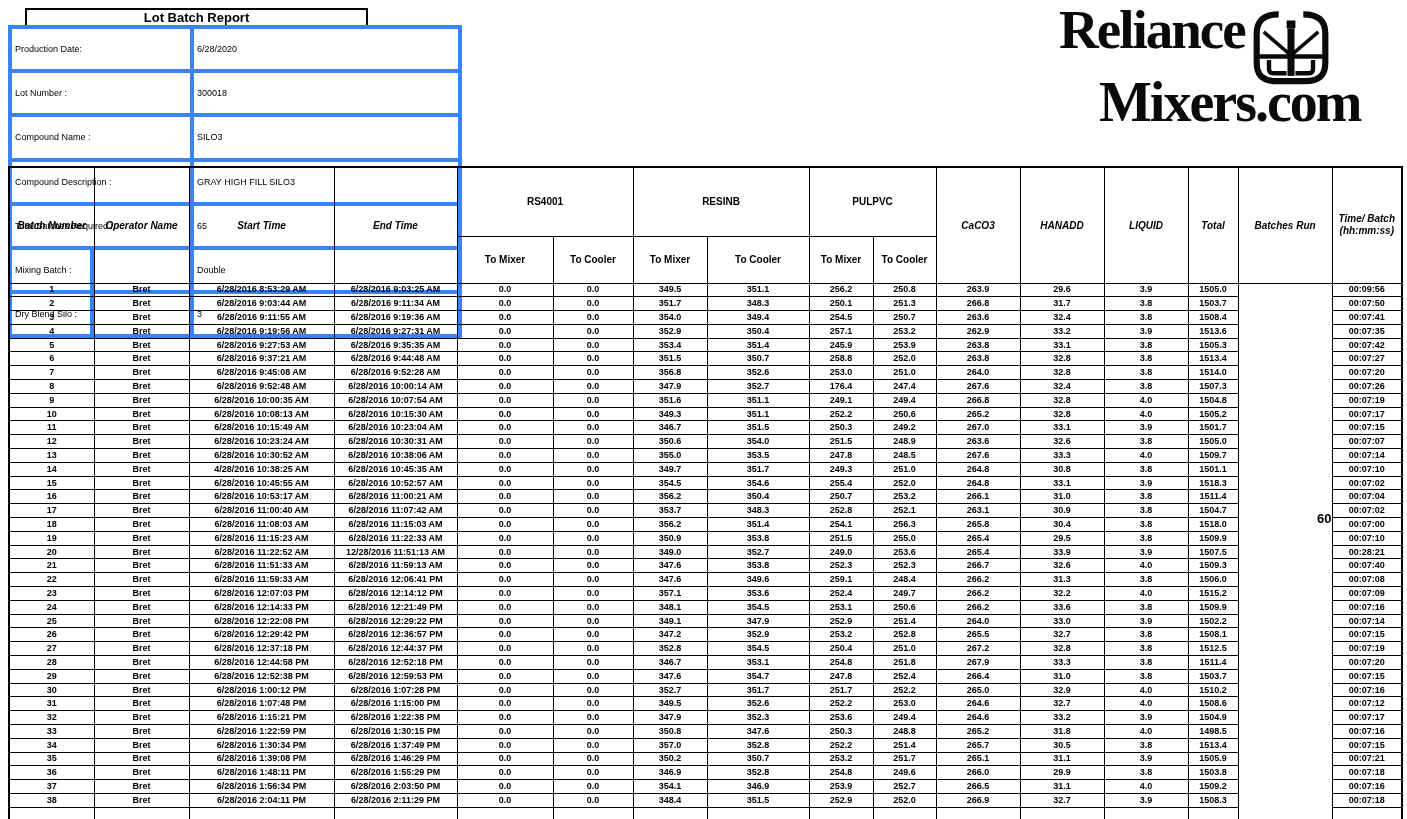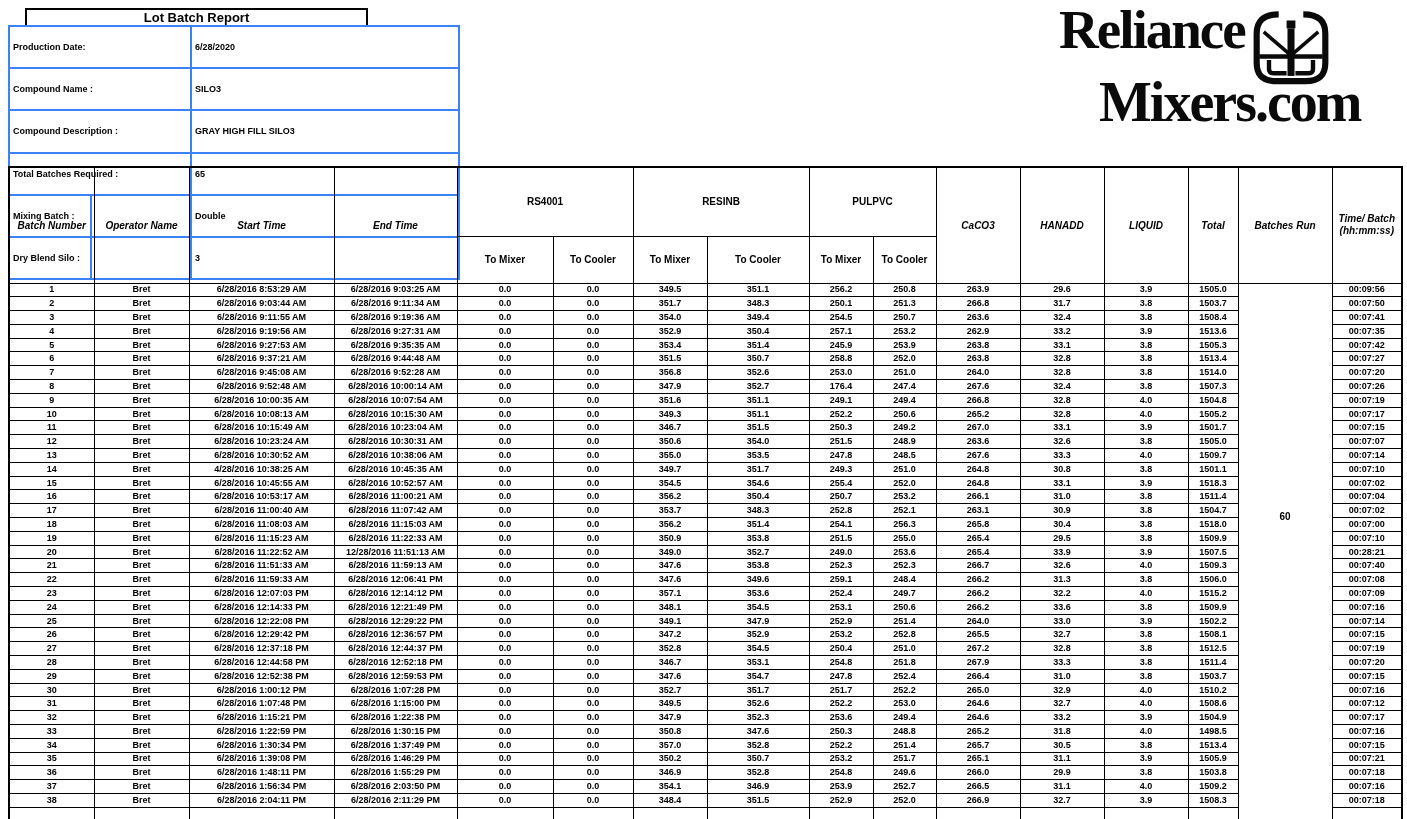--- a/index.html
+++ b/index.html
@@ -5,21 +5,21 @@
   html,body{margin:0;padding:0;background:#fff;}
   body{width:1407px;height:819px;position:relative;overflow:hidden;
        font-family:"Liberation Sans",sans-serif;color:#000;}
 
   
   .info-title{position:absolute;left:25px;top:8px;width:343px;height:18px;
     box-sizing:border-box;border:2px solid #000;border-bottom:1px solid #000;
     font-size:13px;font-weight:bold;text-align:center;line-height:16px;}
   .info-table{position:absolute;left:8px;top:25px;width:450px;
     border-collapse:collapse;table-layout:fixed;border:2px solid #000;}
-  .info-table td{border:2px solid #3b82f6;font-size:9px;font-weight:bold;
+  .info-table td{border:4px solid #3b82f6;font-size:9px;font-weight:normal;
     padding:14px 3px;height:12.2px;line-height:12px;overflow:hidden;white-space:nowrap;}
 
   
   .logo{position:absolute;left:1059px;top:0;width:315px;
     font-family:"Liberation Serif",serif;font-weight:bold;color:#0a0a0a;}
   .logo-line1{display:flex;align-items:flex-start;}
   .logo-word1{font-size:55px;line-height:1.1;letter-spacing:-2px;}
   .logo-icon{margin-left:2px;margin-top:6px;}
   .logo-line2{font-size:56px;line-height:0.8;letter-spacing:-2px;padding-left:40px;margin-top:-6px;}
 
@@ -30,38 +30,42 @@
     text-align:center;vertical-align:middle;white-space:nowrap;}
   .main-table thead th{font-size:10px;font-weight:bold;}
   .hdr-ital{font-style:italic;}
   .thr1{height:69px;}
   .thr2{height:47px;}
   .main-table tbody td{font-size:9px;font-weight:bold;line-height:1;height:12.8px;}
   .main-table tbody tr{height:13.8px;}
   .main-table tbody tr.partial{height:12px;}
   .main-table tbody tr.partial td{border-bottom:none;}
   .batches-run-cell{position:relative;}
-  .batches-run-cell span{position:absolute;left:0;right:0;top:42.5%;font-size:10px;font-weight:bold;}
+  .batches-run-cell span{position:absolute;left:0;right:0;top:42.5%;font-size:13px;font-weight:bold;text-align:right;}
   .tb-hdr div{line-height:1.25;}
 </style>
 </head>
 <body>
 
 <div class="info-title">Lot Batch Report</div>
 
 <table class="info-table">
   <colgroup>
       <col style="width:82px">
       <col style="width:100px">
       <col style="width:268px">
     </colgroup>
   <tbody>
     <tr>
       <td colspan="2">Production Date:</td>
       <td>6/28/2020</td>
+    </tr>
+    <tr>
+      <td colspan="2">Lot Number :</td>
+      <td>300018</td>
     </tr>
     <tr>
       <td colspan="2">Compound Name :</td>
       <td>SILO3</td>
     </tr>
     <tr>
       <td colspan="2">Compound Description :</td>
       <td>GRAY HIGH FILL SILO3</td>
     </tr>
     <tr>

